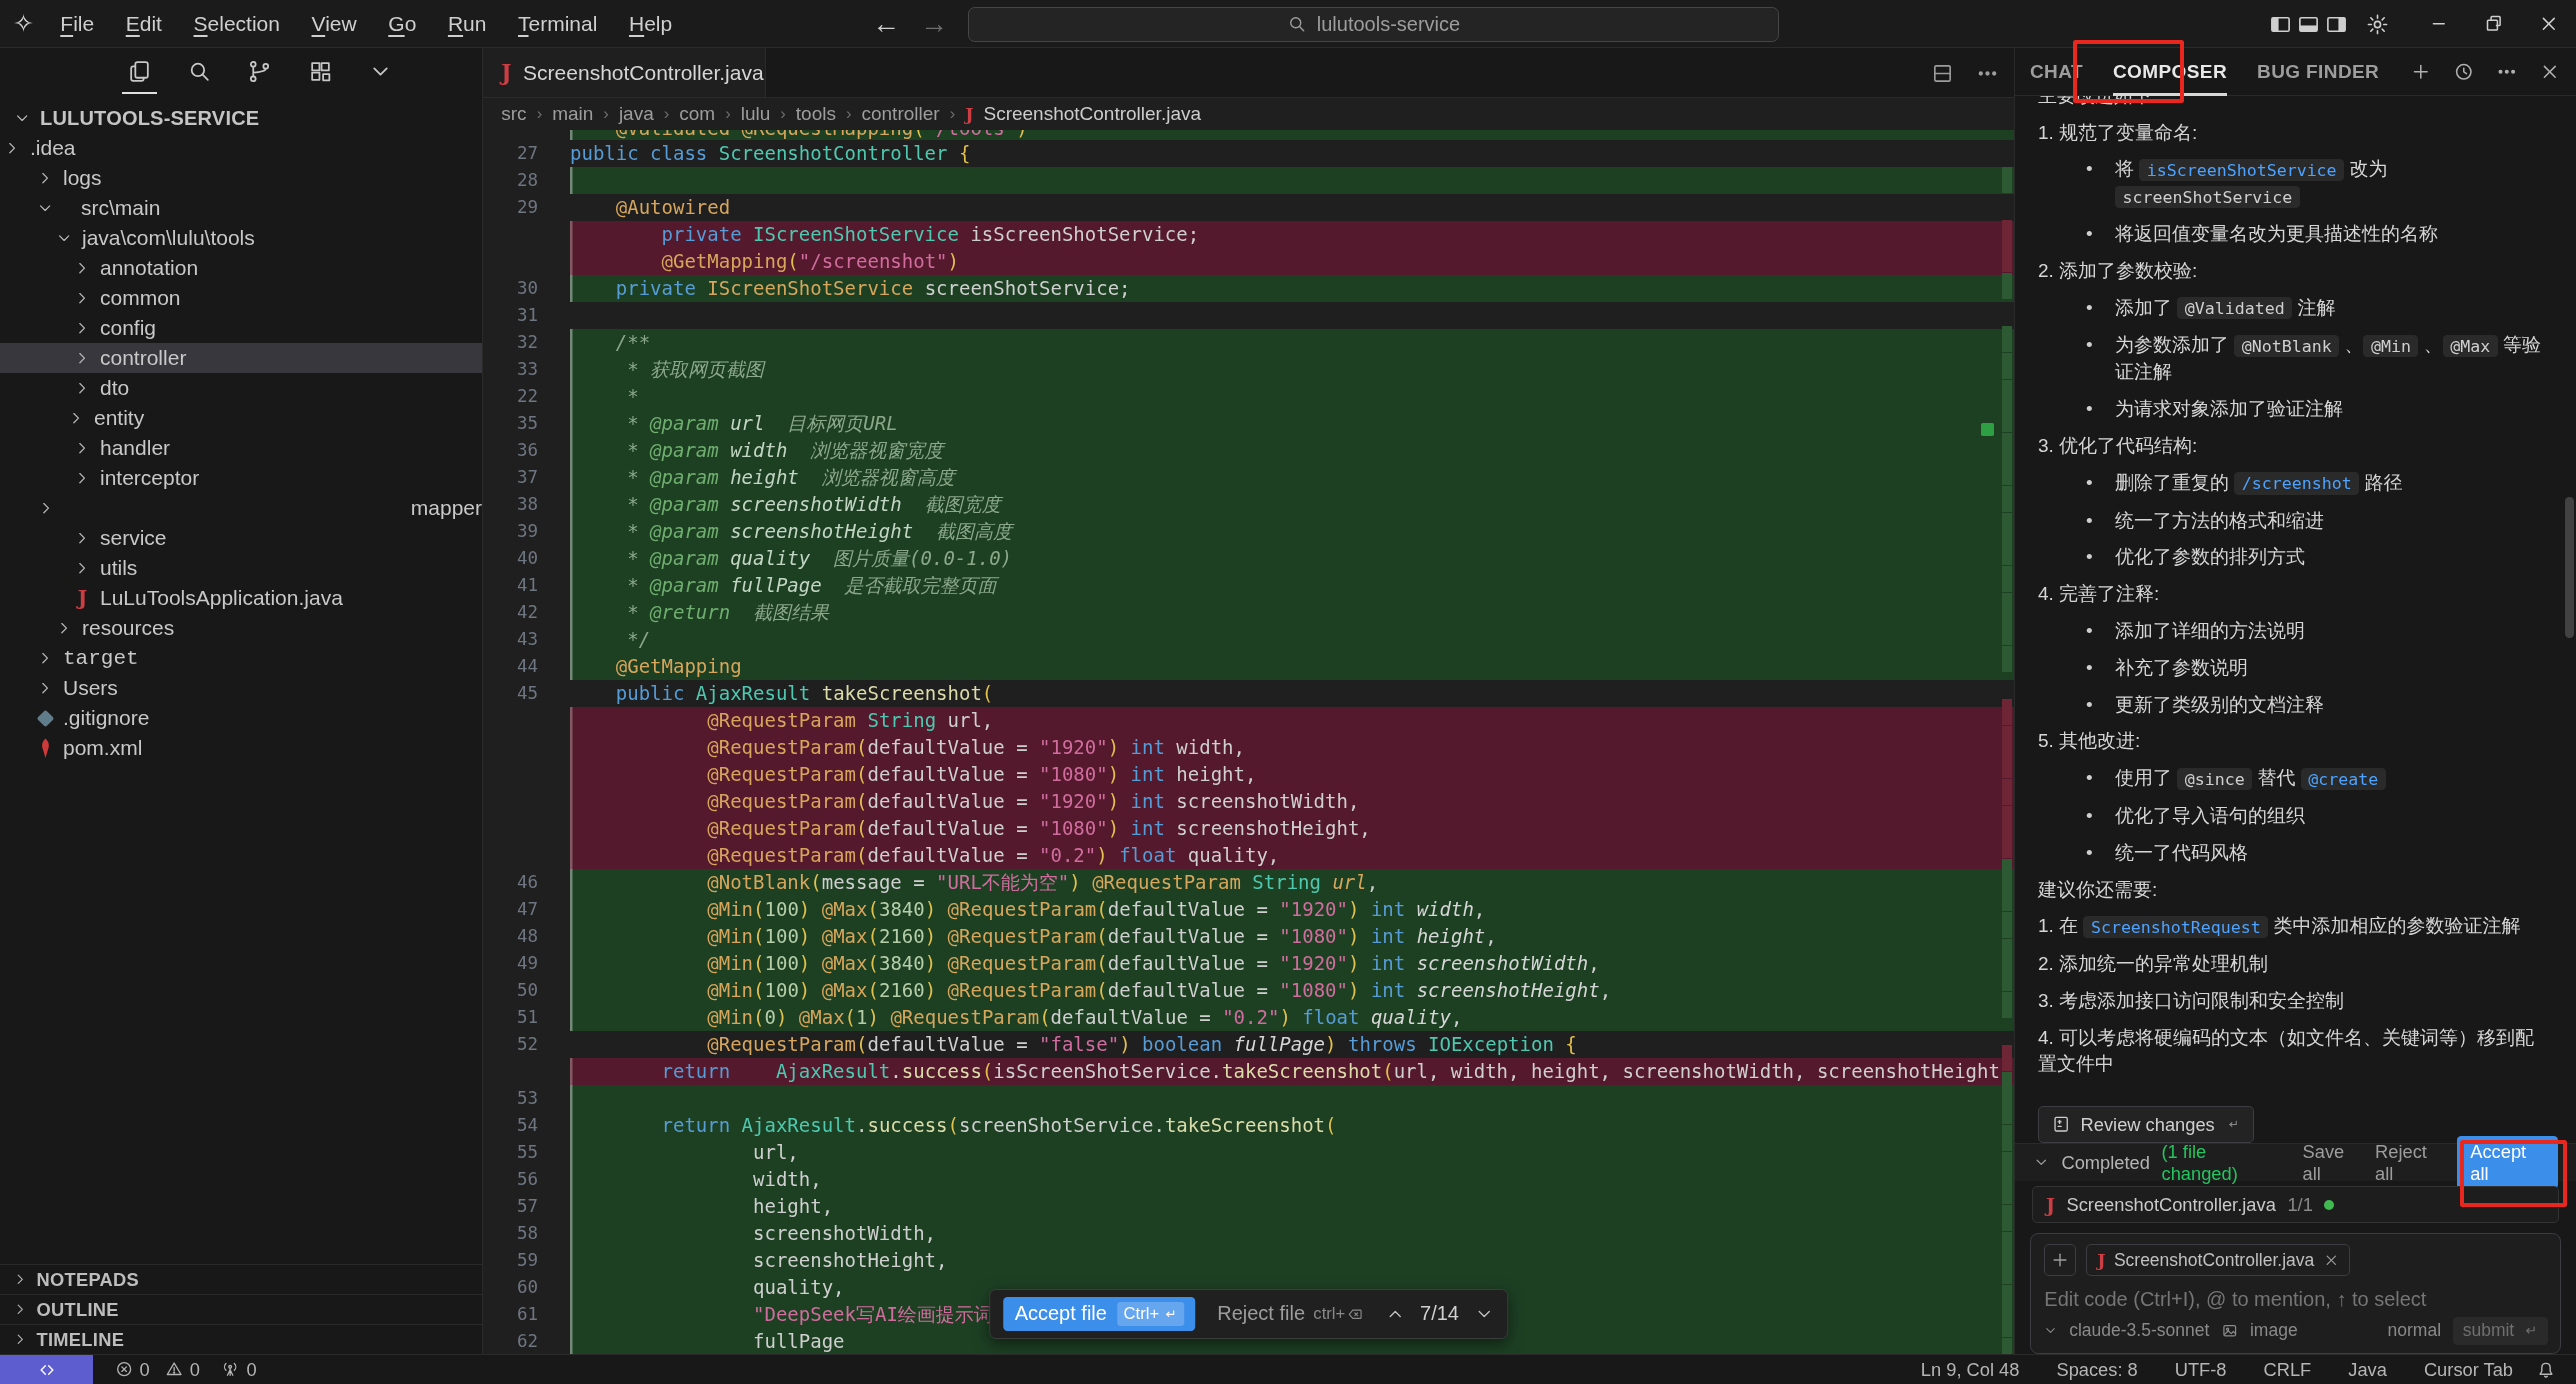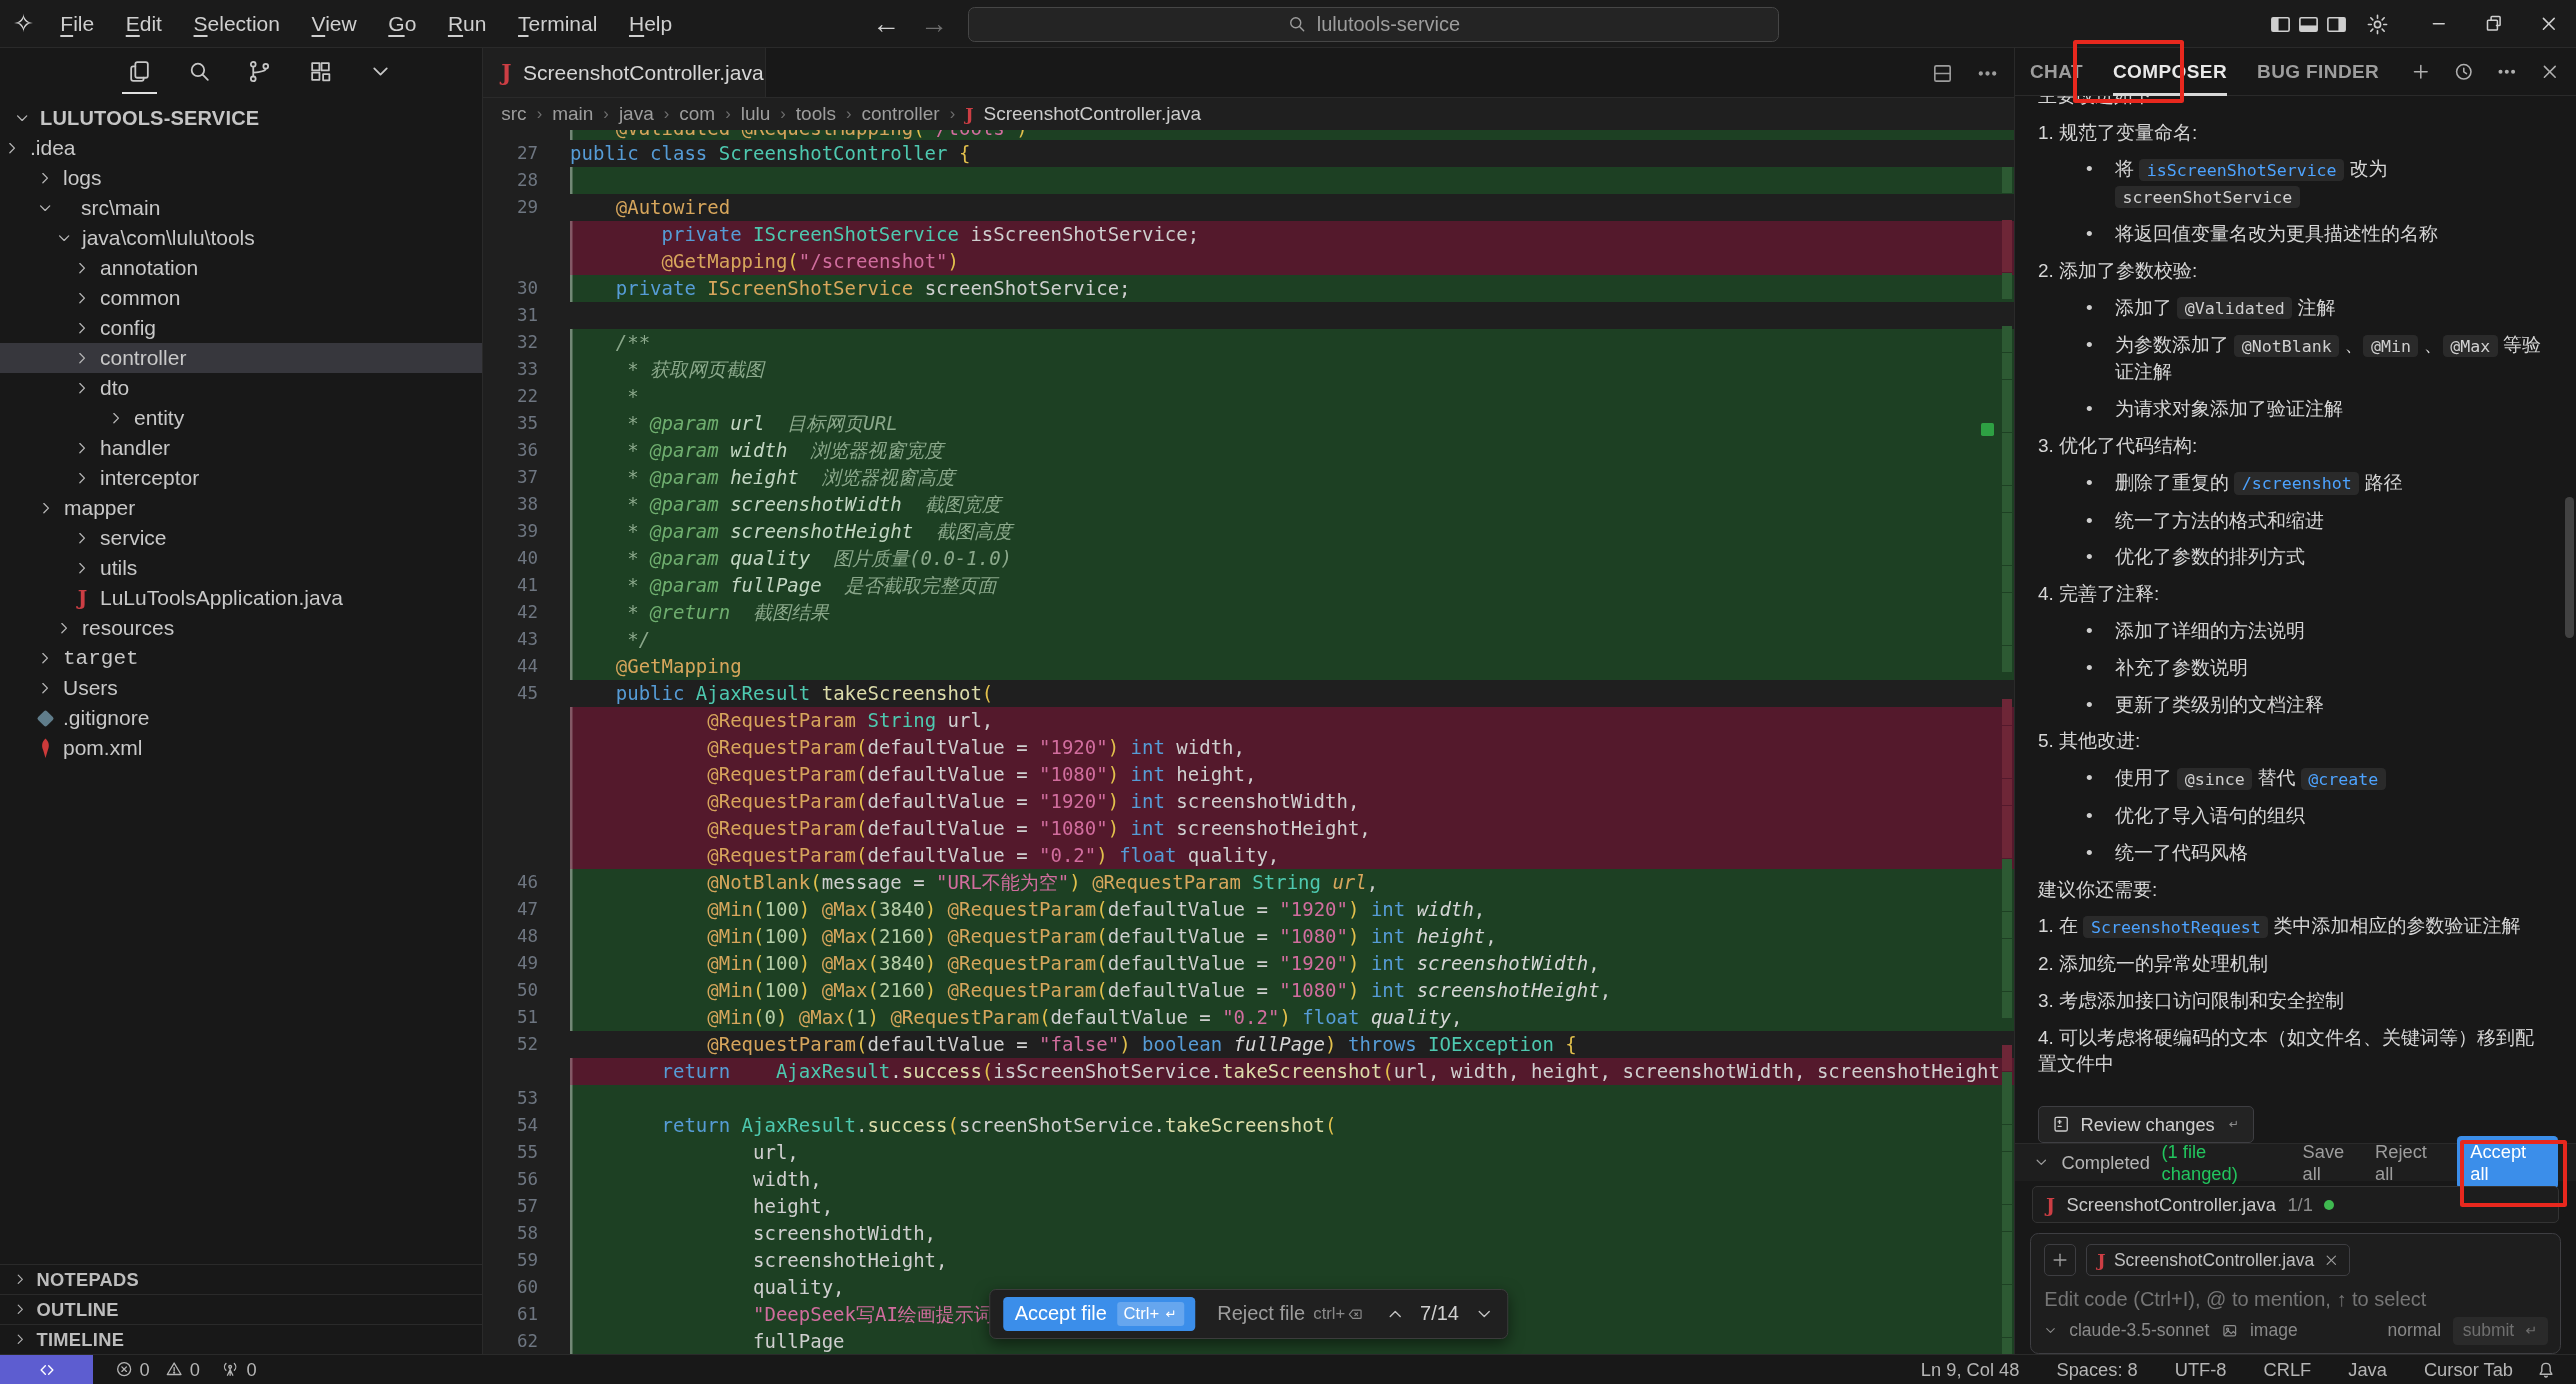--- a/index.html
+++ b/index.html
@@ -316,21 +316,21 @@
           <span style="margin-left: 5px;">controller</span>
         </div>
         <div class="tree-row" style="padding-left: 70px;">
           <span class="chev ico">
             <svg viewBox="0 0 24 24" fill="none" stroke="currentColor" stroke-width="1.7" stroke-linecap="round" stroke-linejoin="round">
               <polyline points="9,6 15,12 9,18"></polyline>
             </svg>
           </span>
           <span style="margin-left: 5px;">dto</span>
         </div>
-        <div class="tree-row" style="padding-left: 88px; margin-left: 16px;">
+        <div class="tree-row" style="padding-left: 64px;">
           <span class="chev ico">
             <svg viewBox="0 0 24 24" fill="none" stroke="currentColor" stroke-width="1.7" stroke-linecap="round" stroke-linejoin="round">
               <polyline points="9,6 15,12 9,18"></polyline>
             </svg>
           </span>
           <span style="margin-left: 5px;">entity</span>
         </div>
         <div class="tree-row" style="padding-left: 70px;">
           <span class="chev ico">
             <svg viewBox="0 0 24 24" fill="none" stroke="currentColor" stroke-width="1.7" stroke-linecap="round" stroke-linejoin="round">
@@ -340,21 +340,21 @@
           <span style="margin-left: 5px;">handler</span>
         </div>
         <div class="tree-row" style="padding-left: 70px;">
           <span class="chev ico">
             <svg viewBox="0 0 24 24" fill="none" stroke="currentColor" stroke-width="1.7" stroke-linecap="round" stroke-linejoin="round">
               <polyline points="9,6 15,12 9,18"></polyline>
             </svg>
           </span>
           <span style="margin-left: 5px;">interceptor</span>
         </div>
-        <div class="tree-row" style="padding-left: 34px;">
+        <div class="tree-row" style="padding-left: 34px; justify-content: space-between;">
           <span class="chev ico">
             <svg viewBox="0 0 24 24" fill="none" stroke="currentColor" stroke-width="1.7" stroke-linecap="round" stroke-linejoin="round">
               <polyline points="9,6 15,12 9,18"></polyline>
             </svg>
           </span>
           <span style="margin-left: 5px;">mapper</span>
         </div>
         <div class="tree-row" style="padding-left: 70px;">
           <span class="chev ico">
             <svg viewBox="0 0 24 24" fill="none" stroke="currentColor" stroke-width="1.7" stroke-linecap="round" stroke-linejoin="round">

